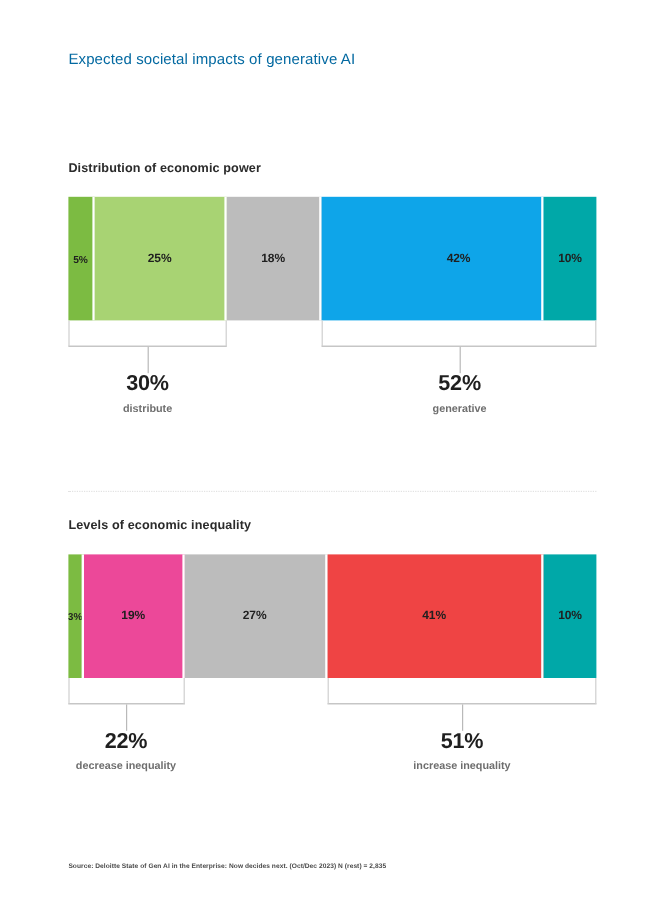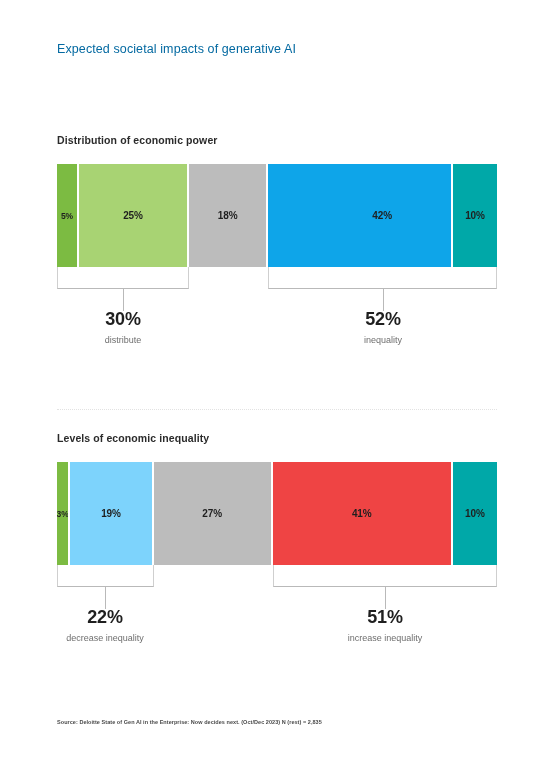--- a/index.html
+++ b/index.html
@@ -117,21 +117,21 @@
     font-size: 18px;
     font-weight: 700;
     color: #1f1f1f;
     line-height: 1.05;
     letter-spacing: -0.2px;
     white-space: nowrap;
   }
   .callout-caption {
     margin-top: 6px;
     font-size: 9px;
-    font-weight: 400;
+    font-weight: 700;
     color: #6e6e6e;
     white-space: nowrap;
   }
 
   
   .divider {
     position: absolute;
     left: 57px;
     width: 440px;
     height: 0;
@@ -184,34 +184,34 @@
       <div class="bracket" style="left:48%;width:52%;"></div>
       <div class="bracket-stem" style="left:74%;"></div>
     </div>
 
     <div class="callout" style="left:123px;">
       <div class="callout-value">30%</div>
       <div class="callout-caption">distribute</div>
     </div>
     <div class="callout" style="left:383px;">
       <div class="callout-value">52%</div>
-      <div class="callout-caption">inequality</div>
+      <div class="callout-caption">generative</div>
     </div>
   </div>
 
   <div class="divider" style="top:409px;"></div>
 
   <div class="section" id="section-1" style="top:432px;">
     <div class="section-title">Levels of economic inequality</div>
 
     <div class="bar">
       <div class="seg tiny" style="width:3%;background:#7CBB42;">
         <span class="seg-label">3%</span>
       </div>
-      <div class="seg" style="width:19%;background:#7dd3fc;">
+      <div class="seg" style="width:19%;background:#ec4899;">
         <span class="seg-label">19%</span>
       </div>
       <div class="seg" style="width:27%;background:#BCBCBC;">
         <span class="seg-label">27%</span>
       </div>
       <div class="seg" style="width:41%;background:#ef4444;">
         <span class="seg-label">41%</span>
       </div>
       <div class="seg" style="width:10%;background:#00A8A8;">
         <span class="seg-label">10%</span>

